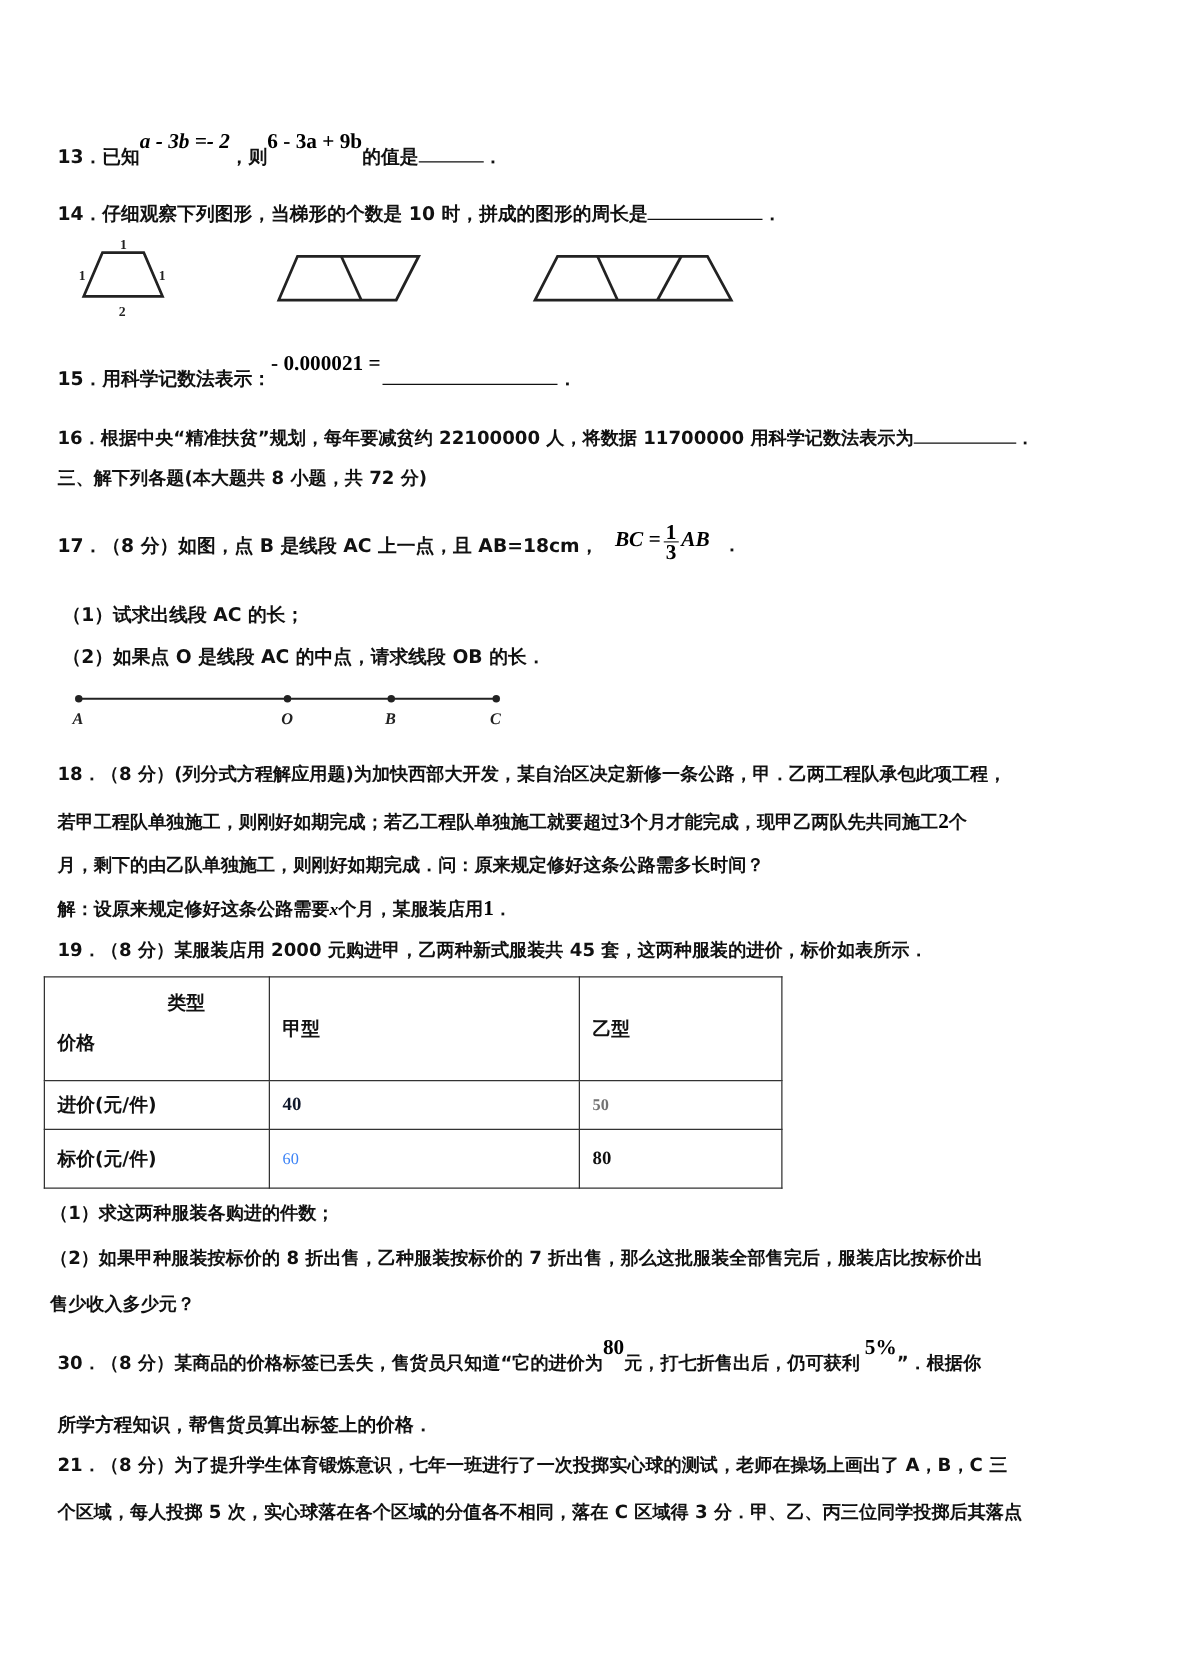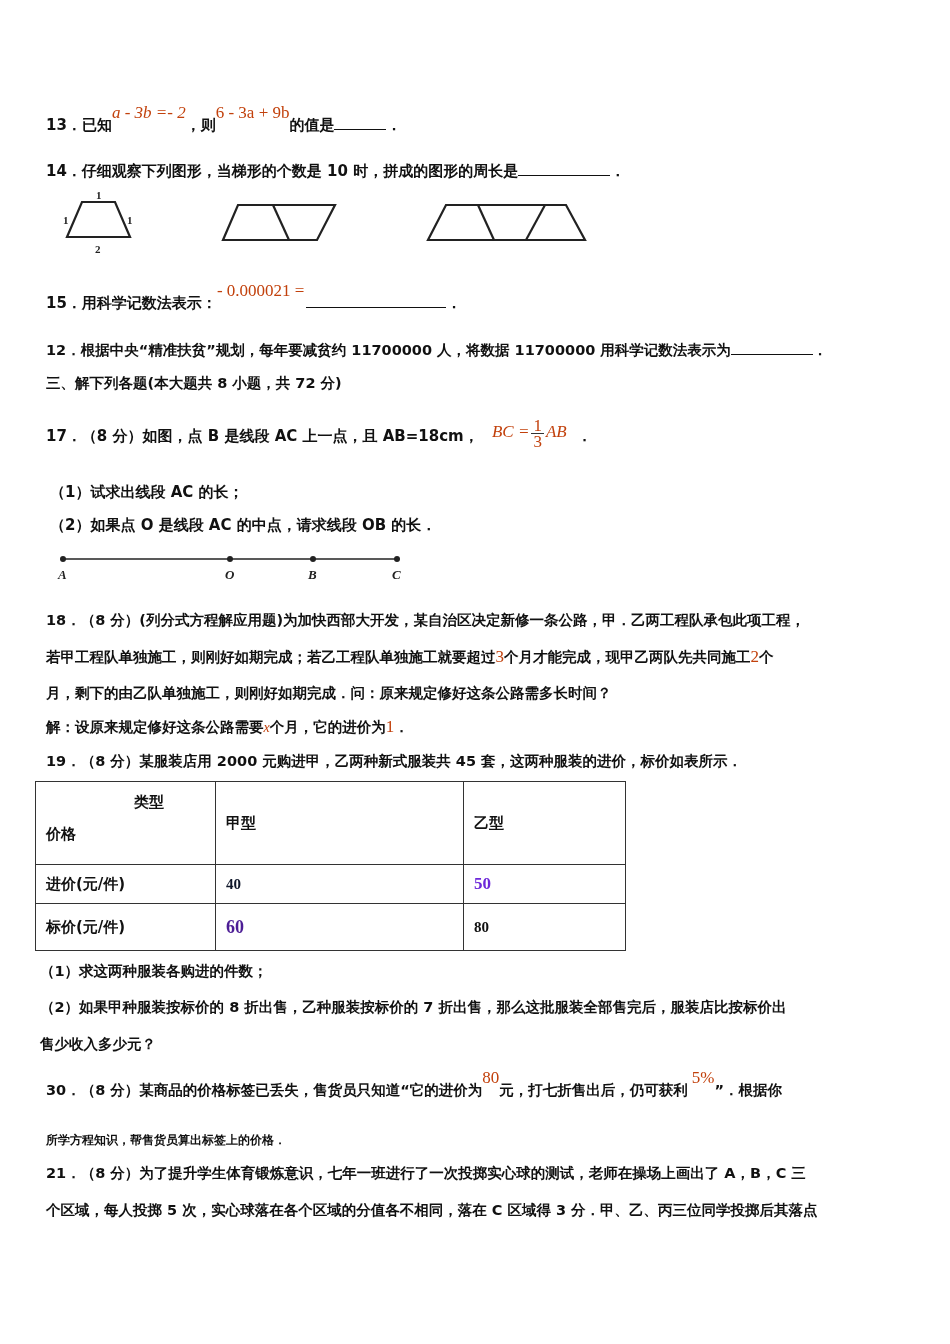--- a/index.html
+++ b/index.html
@@ -1,19 +1,19 @@
 <!DOCTYPE html>
 <html><head>
 <meta charset="utf-8">
 <style>
   html, body { margin: 0; padding: 0; background: #ffffff; }
   body { width: 950px; height: 1344px; position: relative; overflow: hidden;
          font-family: "DejaVu Sans", "Liberation Sans", sans-serif; color: #111; }
   .ln { position: absolute; left: 46px; font-size: 15px; font-weight: bold; white-space: nowrap; line-height: 20px; }
-  .math { font-family: "Liberation Serif", "DejaVu Serif", serif; font-weight: normal; font-size: 17px; color: #c2410c; }
+  .math { font-family: "Liberation Serif", "DejaVu Serif", serif; font-weight: bold; font-size: 17px; color: #000000; }
   .it { font-style: italic; }
   .sup { position: relative; top: -12px; }
   .blank { display: inline-block; border-bottom: 1.5px solid #111; vertical-align: baseline; height: 14px; }
   .frac { display: inline-flex; flex-direction: column; align-items: center; vertical-align: middle; line-height: 15px; margin: 0 2px; }
   .frac .num { border-bottom: 1px solid #333; padding: 0 2px; }
   table.price { position: absolute; left: 35px; top: 781px; border-collapse: collapse; font-size: 15px; font-weight: bold; }
   table.price td { border: 1.5px solid #333; vertical-align: middle; padding-left: 10px; }
   .hdr-diag { position: relative; height: 80px; width: 168px; font-family: Liberation Serif, serif; }
   .hdr-diag .top { position: absolute; right: 50px; top: 10px; }
   .hdr-diag .bot { position: absolute; left: 0px; top: 42px; }
@@ -47,21 +47,21 @@
     <text x="72" y="34">1</text>
     <text x="40" y="63">2</text>
   </g>
 </svg>
 
 <div class="ln" style="top:293px;">
   <span>15．用科学记数法表示：</span><span class="math sup">- 0.000021 =</span><span class="blank" style="width:140px; margin-left:2px;"></span><span>．</span>
 </div>
 
 <div class="ln" style="top:340px; font-size:14.5px;">
-  <span>12．根据中央“精准扶贫”规划，每年要减贫约 11700000 人，将数据 11700000 用科学记数法表示为</span><span class="blank" style="width:82px;"></span><span>．</span>
+  <span>16．根据中央“精准扶贫”规划，每年要减贫约 22100000 人，将数据 11700000 用科学记数法表示为</span><span class="blank" style="width:82px;"></span><span>．</span>
 </div>
 
 <div class="ln" style="top:373px; font-size:14.5px;">三、解下列各题(本大题共 8 小题，共 72 分)</div>
 
 <div class="ln" style="top:422px;">
   <span>17．（8 分）如图，点 B 是线段 AC 上一点，且 AB=18cm，</span>
   <span class="math it" style="position:relative; top:-4px; margin-left:8px;">
     <span>BC =</span><span class="frac" style="font-style:normal;">
         <span class="num">1</span>
         <span>3</span>
@@ -87,53 +87,53 @@
     <text x="342" y="29">C</text>
   </g>
 </svg>
 
 <div class="ln" style="top:610px; font-size:14.5px;">18．（8 分）(列分式方程解应用题)为加快西部大开发，某自治区决定新修一条公路，甲．乙两工程队承包此项工程，</div>
 <div class="ln" style="top:647px; font-size:14.5px;">
   <span>若甲工程队单独施工，则刚好如期完成；若乙工程队单独施工就要超过</span><span class="math">3</span><span>个月才能完成，现甲乙两队先共同施工</span><span class="math">2</span><span>个</span>
 </div>
 <div class="ln" style="top:683px; font-size:14.5px;">月，剩下的由乙队单独施工，则刚好如期完成．问：原来规定修好这条公路需多长时间？</div>
 <div class="ln" style="top:717px; font-size:14.5px;">
-  <span>解：设原来规定修好这条公路需要</span><span class="math it" style="font-size:14px;">x</span><span>个月，它的进价为</span><span class="math">1</span><span>．</span>
+  <span>解：设原来规定修好这条公路需要</span><span class="math it" style="font-size:14px;">x</span><span>个月，某服装店用</span><span class="math">1</span><span>．</span>
 </div>
 
 <div class="ln" style="top:751px; font-size:14.5px;">19．（8 分）某服装店用 2000 元购进甲，乙两种新式服装共 45 套，这两种服装的进价，标价如表所示．</div>
 
 <table class="price">
   <tbody>
       <tr style="height:81px;">
     <td style="width:168px;">
       <div class="hdr-diag">
         <span class="top">类型</span>
         <span class="bot">价格</span>
       </div>
     </td>
     <td style="width:236px;">甲型</td>
     <td style="width:150px;">乙型</td>
   </tr>
   <tr style="height:39px;">
     <td>进价(元/件)</td>
     <td class="math" style="font-weight:bold; font-size:15px; color:#0f172a;">40</td>
-    <td class="math" style="font-weight:bold; font-size:17px; color:#6d28d9;">50</td>
+    <td class="math" style="font-weight:bold; font-size:13px; color:#737373;">50</td>
   </tr>
   <tr style="height:47px;">
     <td>标价(元/件)</td>
-    <td class="math" style="font-weight:bold; font-size:18px; color:#4c1d95;">60</td>
+    <td class="math" style="font-weight:normal; font-size:13px; color:#3b82f6;">60</td>
     <td class="math" style="font-weight:bold; font-size:15px; color:#111;">80</td>
   </tr>
 </tbody>
   </table>
 
 <div class="ln" style="top:961px; left:40px; font-size:14.5px;">（1）求这两种服装各购进的件数；</div>
 <div class="ln" style="top:997px; left:40px; font-size:14.5px;">（2）如果甲种服装按标价的 8 折出售，乙种服装按标价的 7 折出售，那么这批服装全部售完后，服装店比按标价出</div>
 <div class="ln" style="top:1034px; left:40px; font-size:14.5px;">售少收入多少元？</div>
 
 <div class="ln" style="top:1080px; font-size:14.5px;">
   <span>30．（8 分）某商品的价格标签已丢失，售货员只知道“它的进价为</span><span class="math sup">80</span><span>元，打七折售出后，仍可获利</span><span class="math sup" style="margin-left:4px;">5%</span><span>”．根据你</span>
 </div>
-<div class="ln" style="top:1130px; font-size:12px;">所学方程知识，帮售货员算出标签上的价格．</div>
+<div class="ln" style="top:1130px; font-size:15px;">所学方程知识，帮售货员算出标签上的价格．</div>
 
 <div class="ln" style="top:1163px; font-size:14.5px;">21．（8 分）为了提升学生体育锻炼意识，七年一班进行了一次投掷实心球的测试，老师在操场上画出了 A，B，C 三</div>
 <div class="ln" style="top:1200px; font-size:14.5px;">个区域，每人投掷 5 次，实心球落在各个区域的分值各不相同，落在 C 区域得 3 分．甲、乙、丙三位同学投掷后其落点</div>
 
 </body></html>

